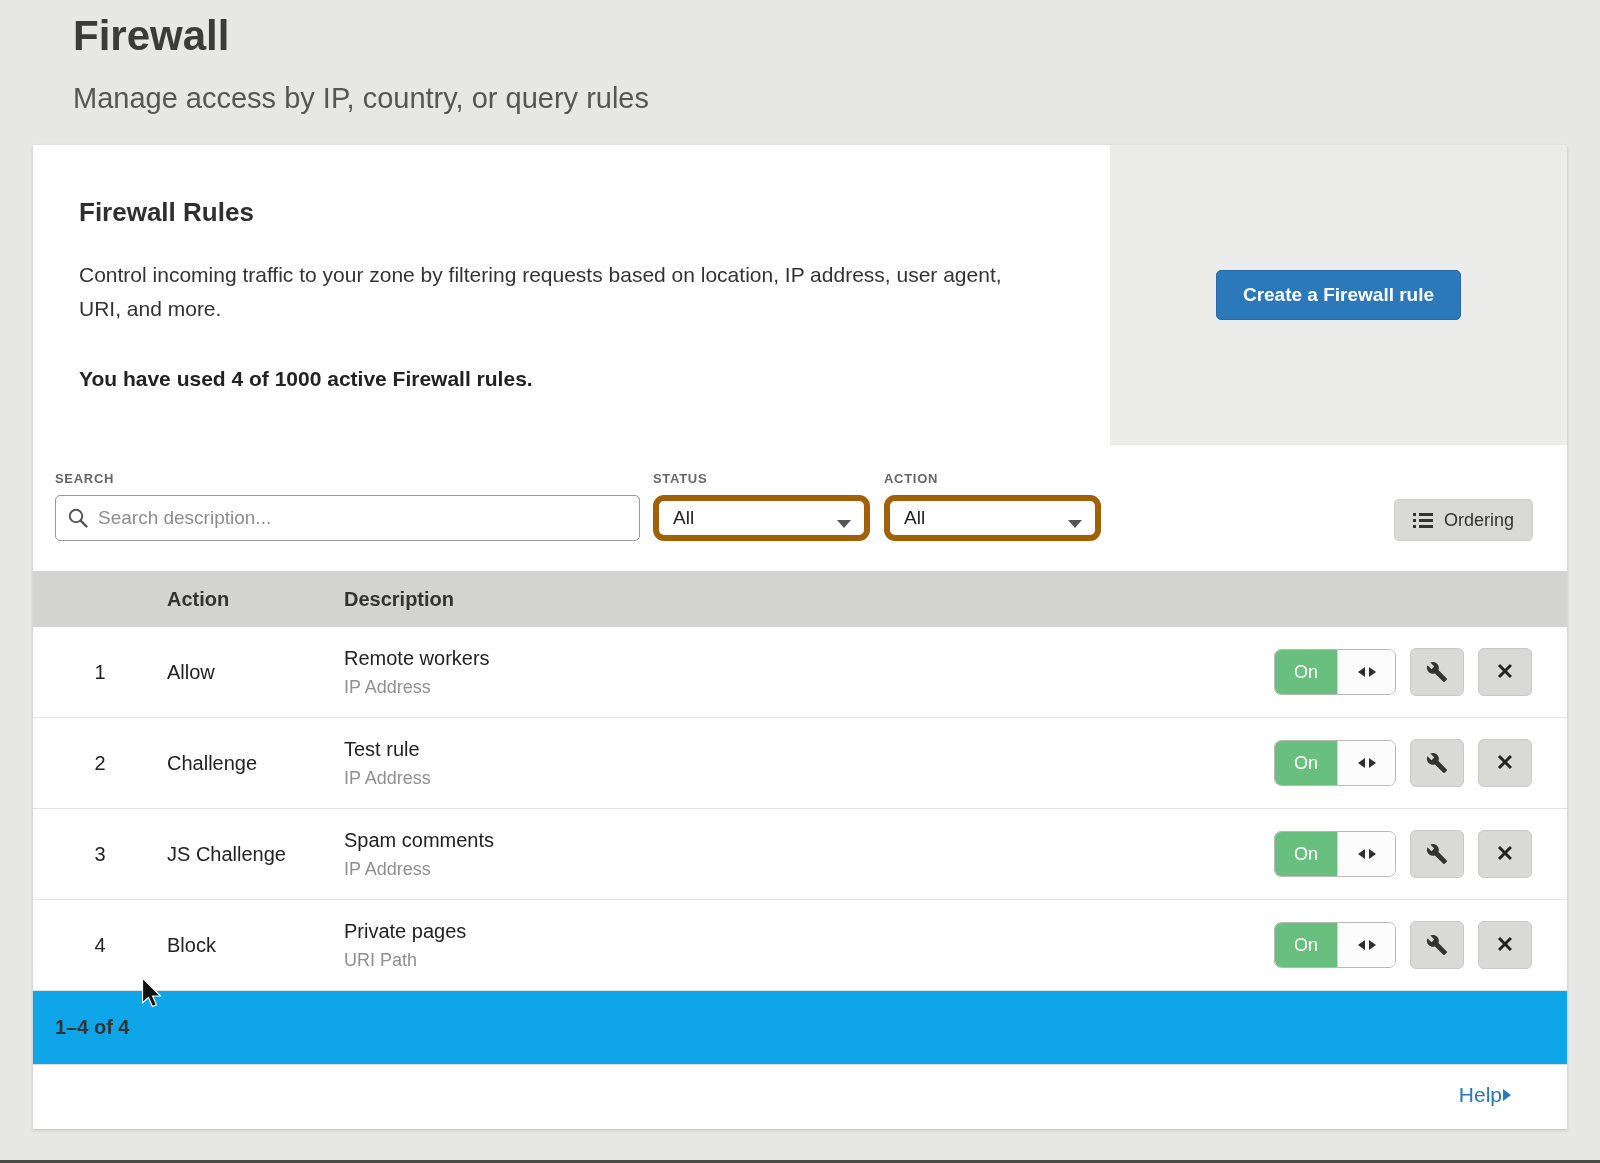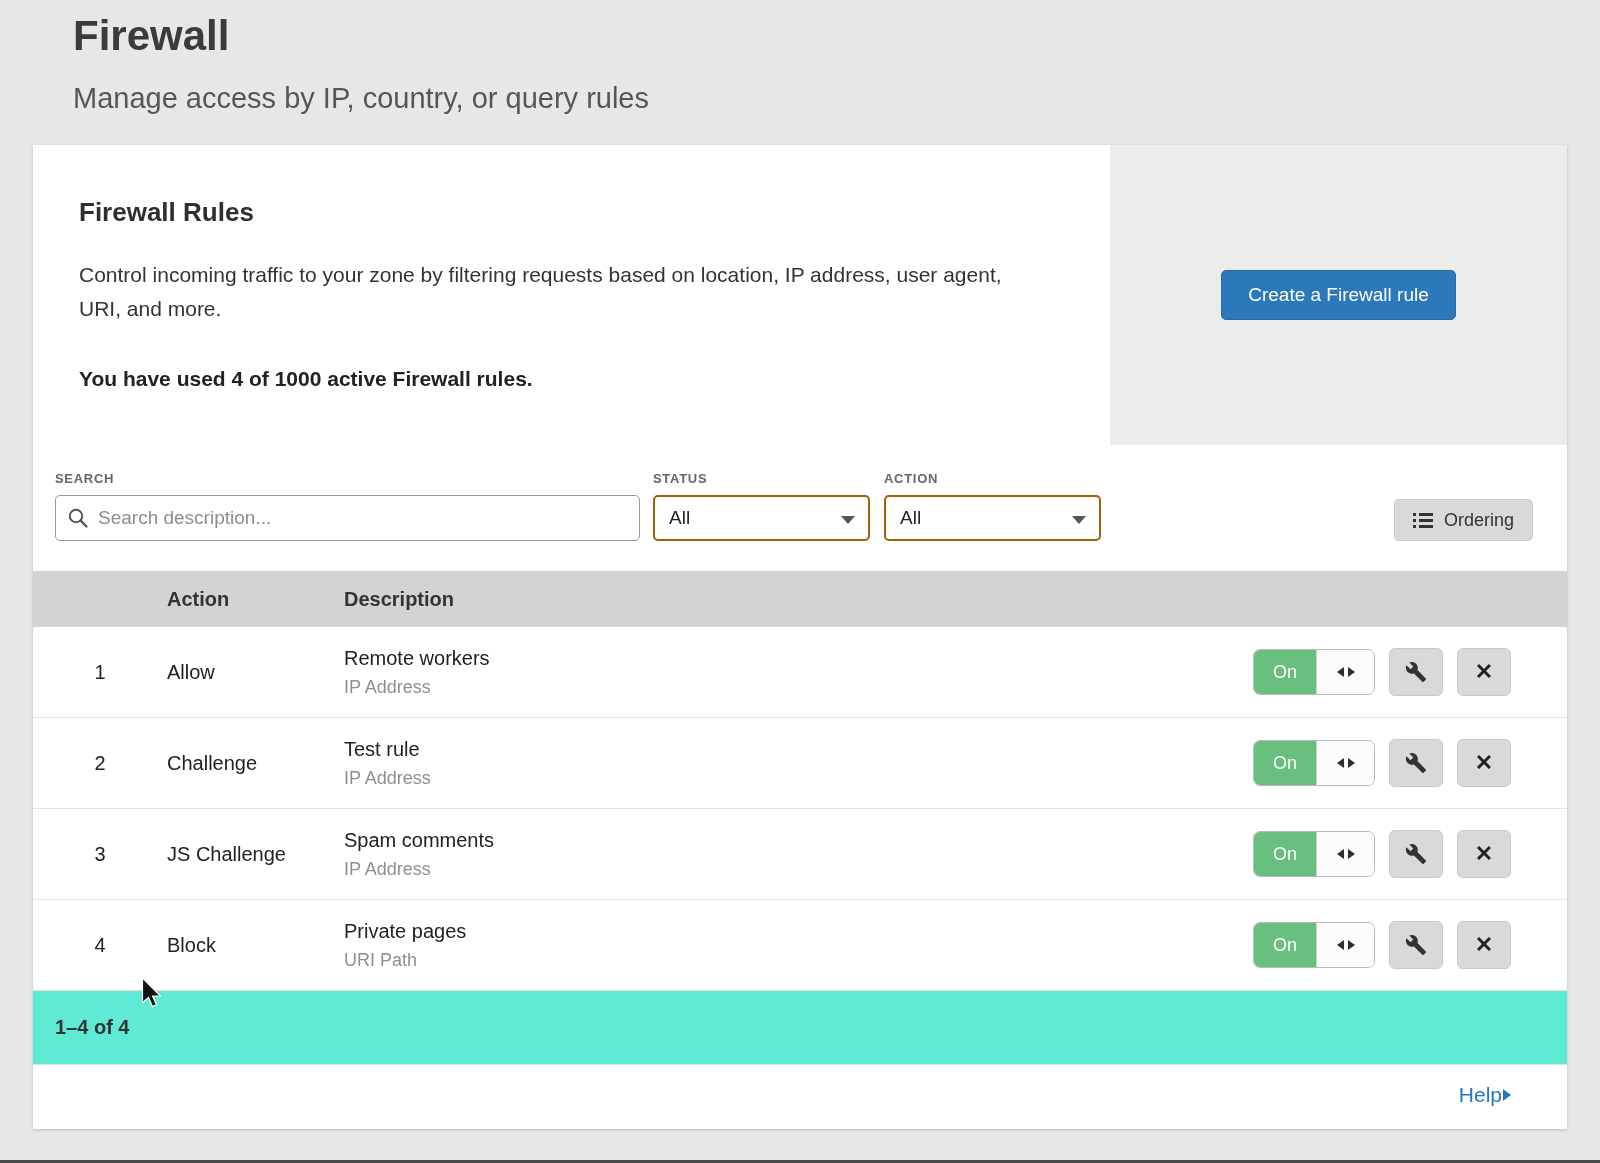--- a/index.html
+++ b/index.html
@@ -26,21 +26,21 @@
   .card-top { display:flex; }
   .card-top-left { flex:1; padding:52px 48px 54px 46px; }
   .rules-title { font-size:26px; font-weight:700; color:#2f2f2f; margin:0 0 30px; }
   .rules-desc { font-size:21px; line-height:1.6; color:#333; max-width:950px; margin:0 0 42px; }
   .rules-usage { font-size:21px; font-weight:700; color:#222; }
   .card-top-right {
     width:457px; background:#ececea;
     display:flex; align-items:center; justify-content:center;
   }
   .create-btn {
-    background:#2b78bb; color:#fff; font-size:19px; font-weight:400;
+    background:#2b78bb; color:#fff; font-size:19px; font-weight:700;
     padding:13px 26px; border:1px solid #266aa6; border-radius:5px; cursor:pointer;
     font-family:"Liberation Sans", sans-serif;
     text-align:right;
   }
 
   
   .filters { display:flex; align-items:flex-end; padding:26px 34px 30px 22px; }
   .filter-group { display:flex; flex-direction:column; }
   .filter-label {
     font-size:13px; font-weight:700; letter-spacing:0.7px;
@@ -52,21 +52,21 @@
     width:100%; height:46px; border:1px solid #979797; border-radius:5px;
     padding:0 12px 0 42px; font-size:19px; color:#333; background:#fff; outline:none;
     font-family:"Liberation Sans", sans-serif;
   }
   .search-input::placeholder { color:#8d8d8d; }
   .search-icon { position:absolute; left:12px; top:12px; width:22px; height:22px; }
 
   .fg-select { width:217px; margin-right:14px; }
   .select-box {
     position:relative; width:100%; height:46px; background:#fff;
-    border:2px solid #a16207; border-radius:5px;
+    border:6px solid #a16207; border-radius:11px;
     display:flex; align-items:center; padding:0 14px;
     font-size:19px; color:#222; cursor:pointer;
   }
   .chevron {
     position:absolute; right:13px; top:19px; width:0; height:0;
     border-left:7px solid transparent; border-right:7px solid transparent;
     border-top:8px solid #555;
   }
 
   .ordering-btn {
@@ -90,21 +90,21 @@
   .rule-row {
     display:flex; align-items:center; height:91px;
     background:#fff; border-bottom:1px solid #e3e3e3;
   }
   .cell-num { width:134px; text-align:center; font-size:20px; color:#222; }
   .cell-action { width:177px; font-size:20px; color:#222; }
   .cell-desc { flex:1; }
   .desc-title { font-size:20px; color:#222; margin-bottom:7px; }
   .desc-sub { font-size:18px; color:#8f8f8f; }
 
-  .controls { display:flex; align-items:center; gap:14px; padding-right:56px; }
+  .controls { display:flex; align-items:center; gap:14px; padding-right:35px; }
   .toggle {
     display:flex; height:46px; border:1px solid #b9b9b7; border-radius:7px;
     overflow:hidden; cursor:pointer;
   }
   .toggle-on {
     width:62px; background:#69bf7d; color:#fff;
     display:flex; align-items:center; justify-content:center; font-size:18px;
   }
   .toggle-arrows {
     width:58px; background:#fcfcfc; border-left:1px solid #d2d2d0;
@@ -115,21 +115,21 @@
 
   .icon-btn {
     width:54px; height:48px; background:#d9d9d7; border:1px solid #c9c9c7;
     border-radius:6px; display:flex; align-items:center; justify-content:center;
     cursor:pointer; padding:0;
   }
   .x-glyph { font-size:22px; font-weight:700; color:#222; line-height:1; }
 
   .pagination-row {
     padding:25px 0 25px 22px; font-size:20px; font-weight:700; color:#333;
-    border-bottom:1px solid #dedede; background:#5eead4;
+    border-bottom:1px solid #dedede; background:#0ea5e9;
   }
   .help-row { display:flex; justify-content:flex-end; padding:18px 56px 22px; background:#fff; }
   .help-link { display:flex; align-items:center; gap:1px; color:#2779bd; font-size:21px; cursor:pointer; }
   .help-tri { width:0; height:0; border-top:6px solid transparent; border-bottom:6px solid transparent; border-left:8px solid #2779bd; }
 
   .screen-edge-bottom { position:absolute; left:0; right:0; bottom:0; height:3px; background:#4a4a48; }
 
   .cursor { position:absolute; left:142px; top:978px; width:22px; height:30px; pointer-events:none; }
 </style>
 </head>

